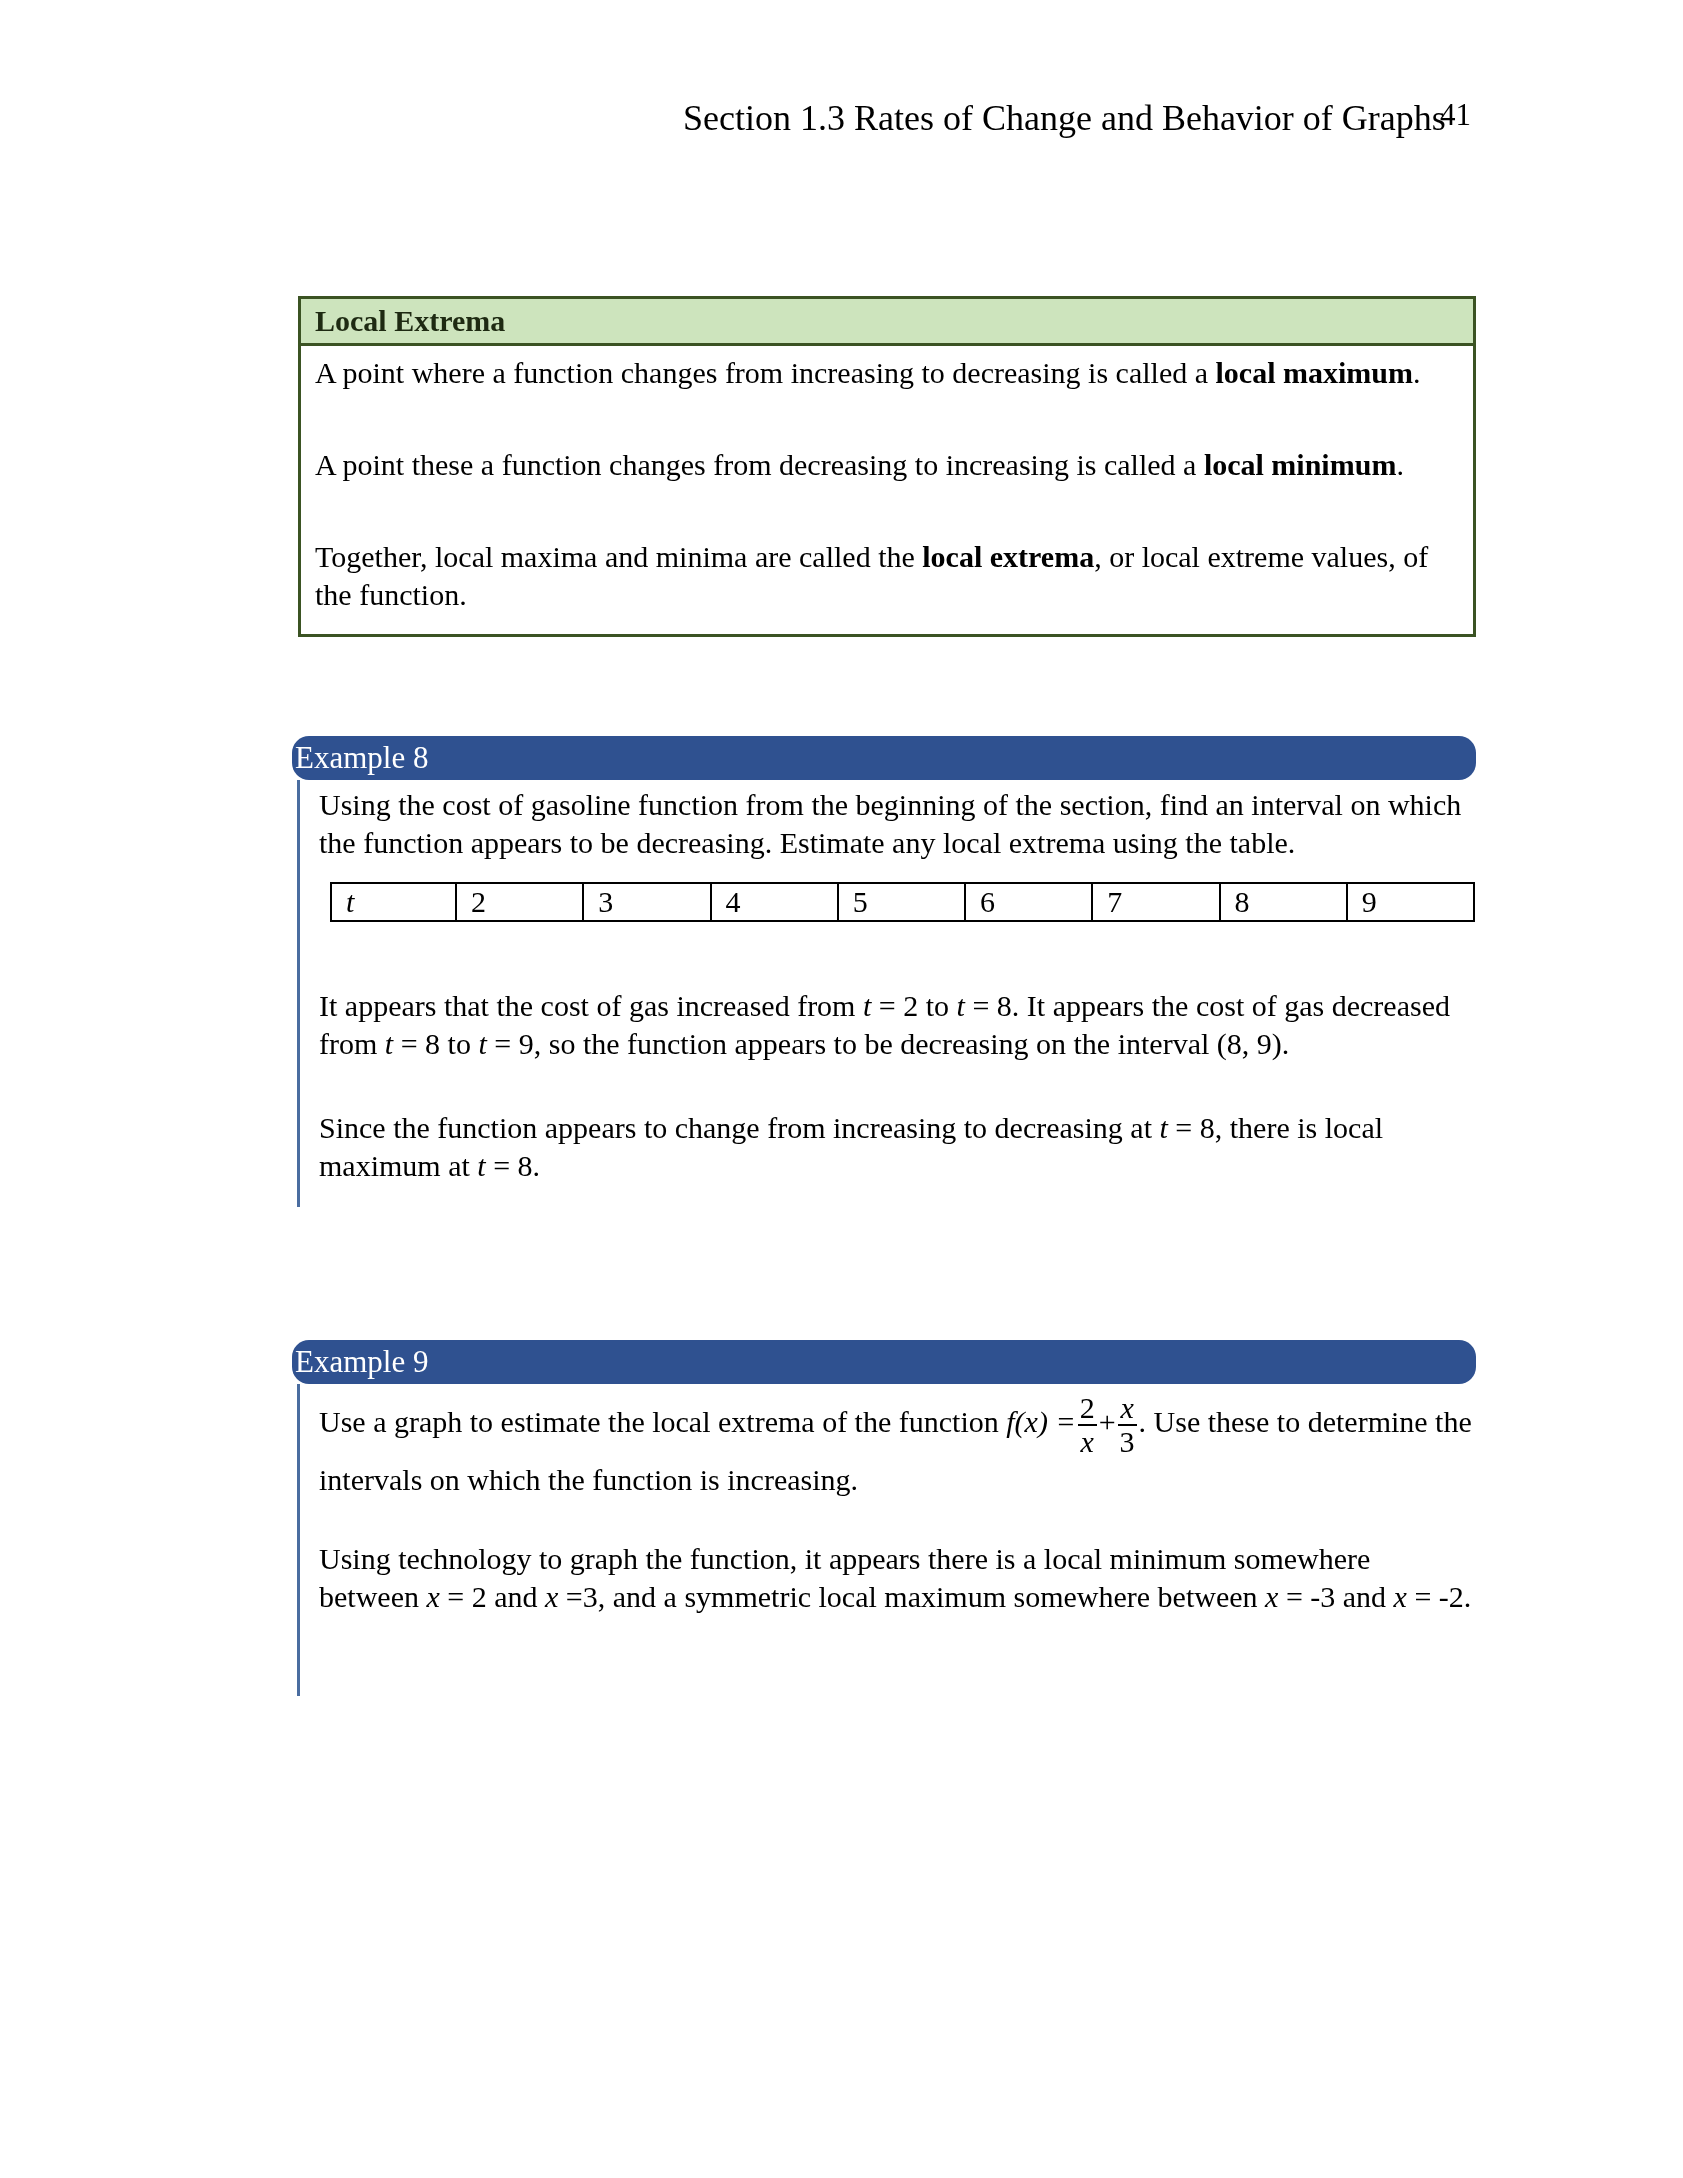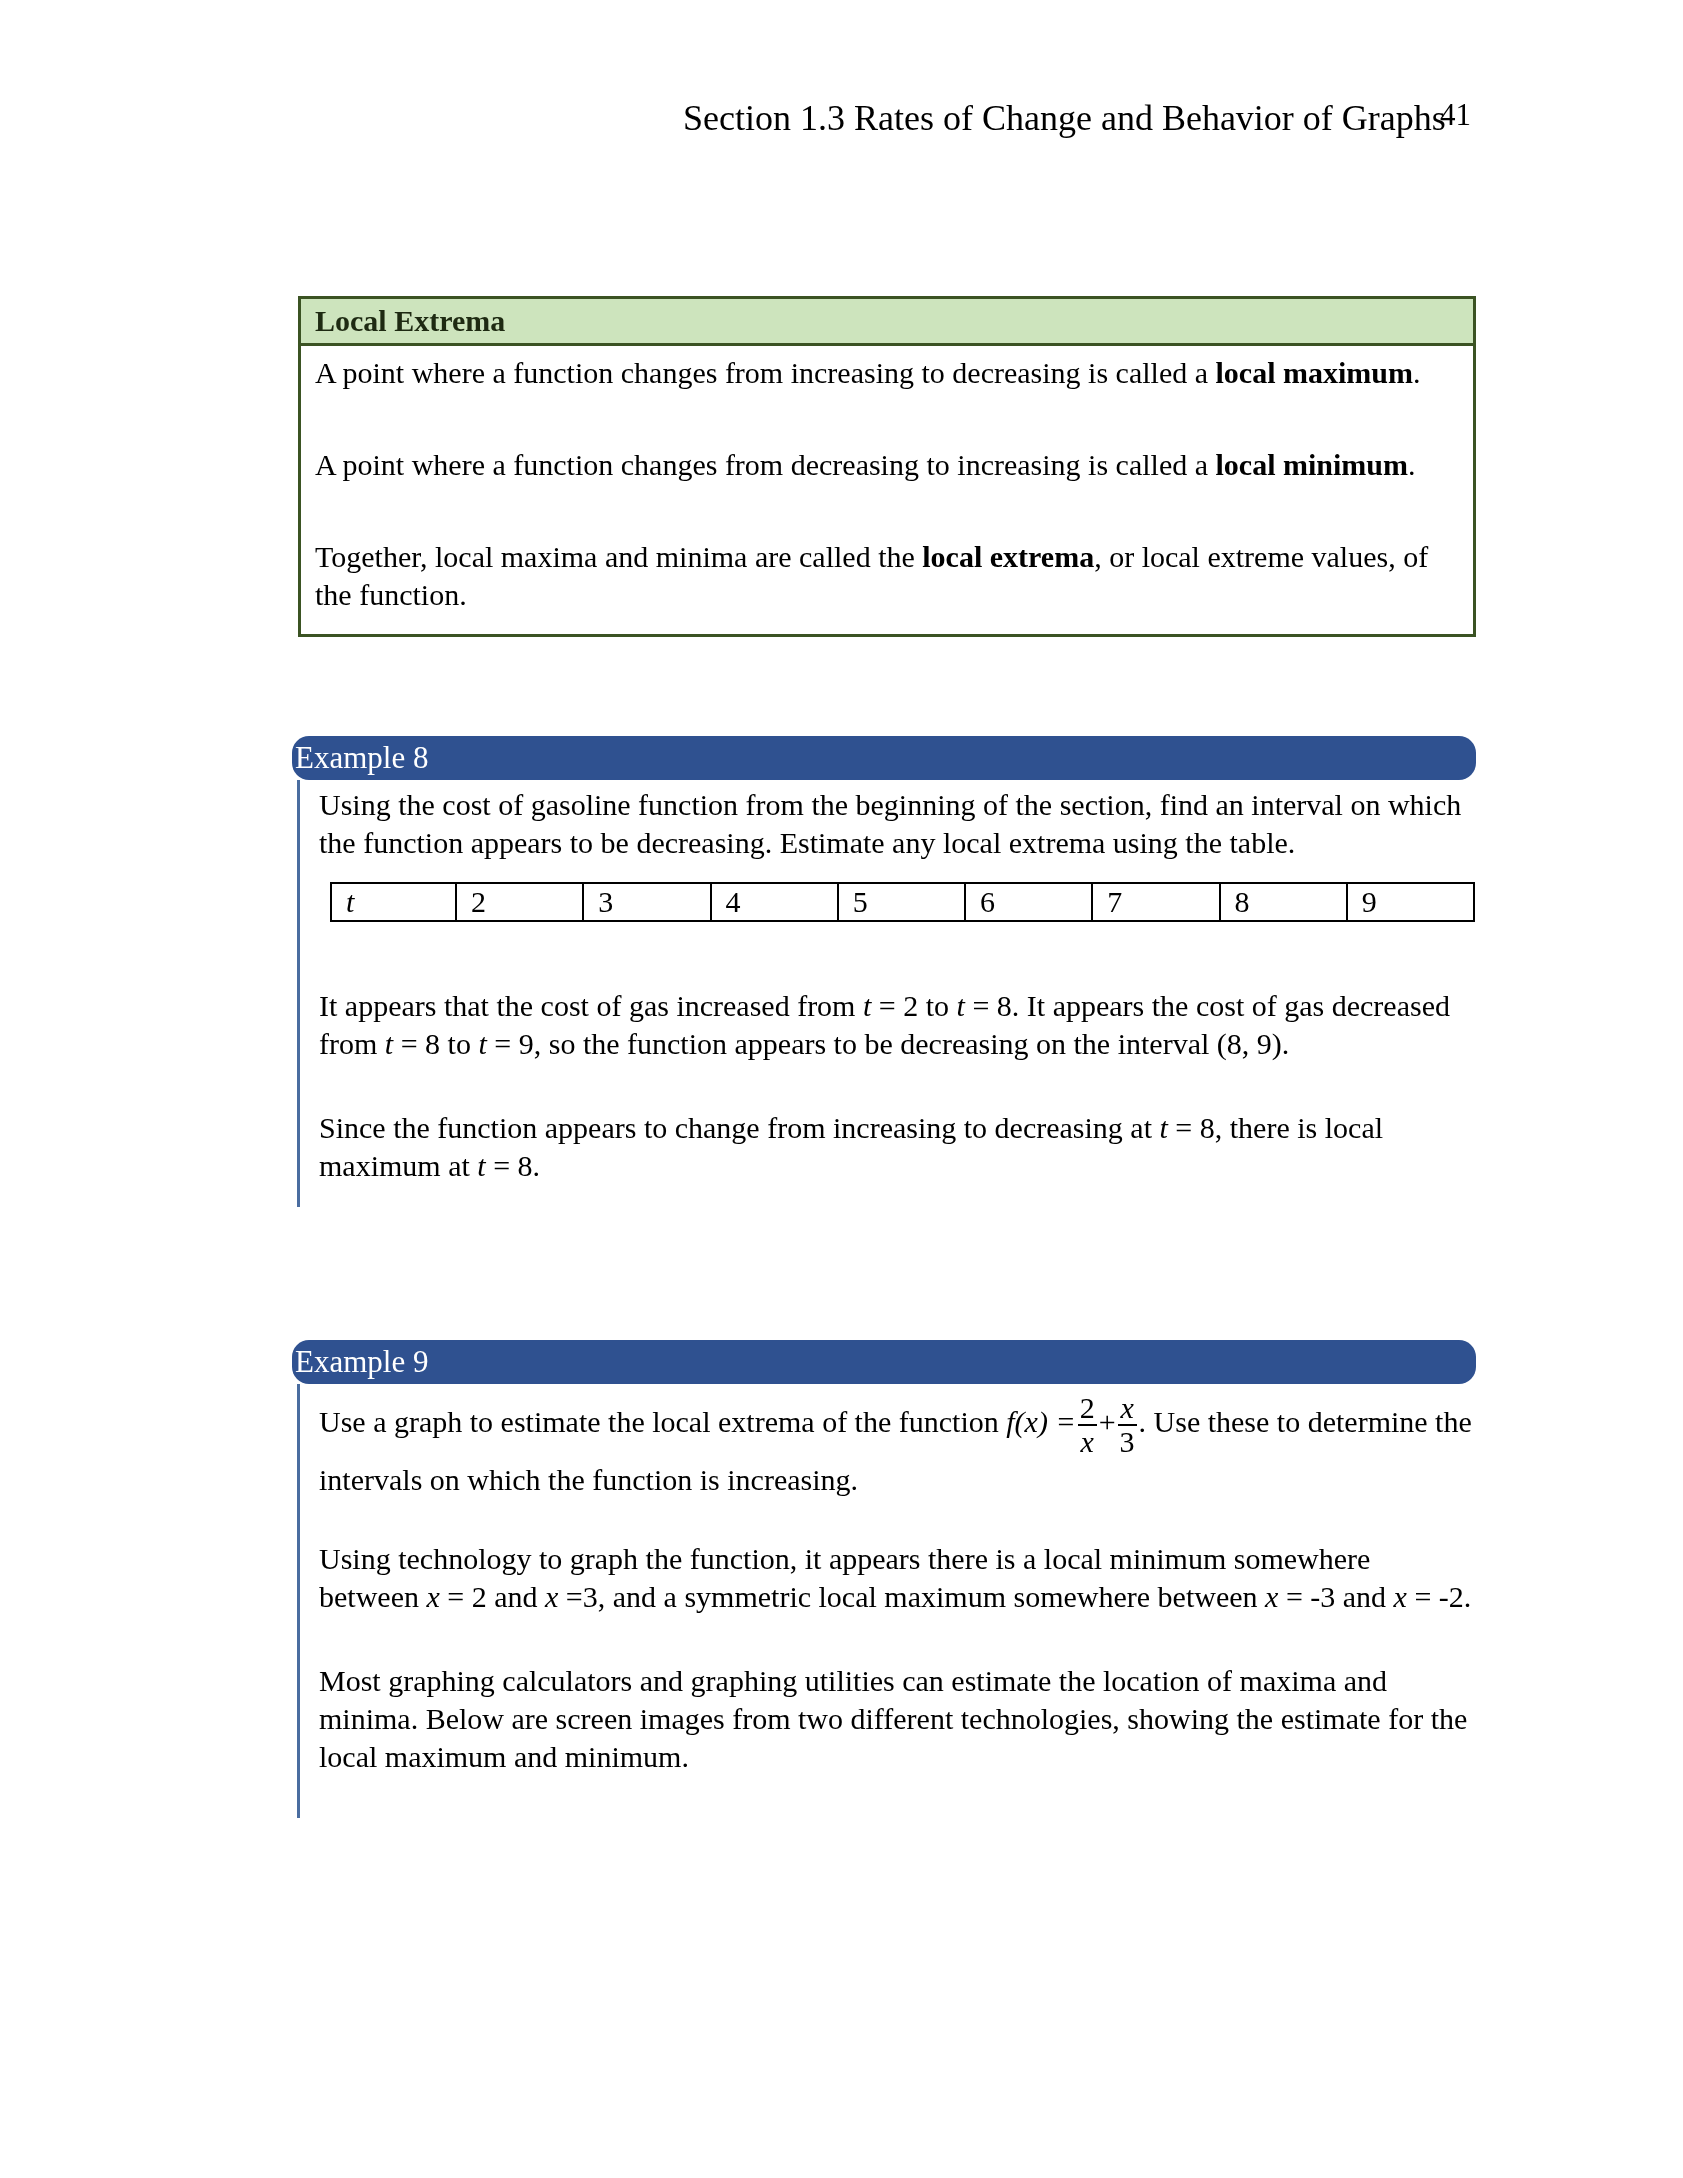--- a/index.html
+++ b/index.html
@@ -33,21 +33,21 @@
 </head>
 <body>
 
 <div class="running-header">Section 1.3 Rates of Change and Behavior of Graphs</div>
 <div class="page-num">41</div>
 
 <div class="defbox">
   <div class="defbox-title">Local Extrema</div>
   <div class="defbox-body">
     <p><span>A point where a function changes from increasing to decreasing is called a </span><b>local maximum</b><span>.</span></p>
-    <p><span>A point where a function changes from decreasing to increasing is called a </span><b>local minimum</b><span>.</span></p>
+    <p><span>A point these a function changes from decreasing to increasing is called a </span><b>local minimum</b><span>.</span></p>
     <p><span>Together, local maxima and minima are called the </span><b>local extrema</b><span>, or local extreme values, of the function.</span></p>
   </div>
 </div>
 
 <div class="example" style="top:736px;">
   <div class="example-header">Example 8</div>
   <div class="example-body">
     <p>Using the cost of gasoline function from the beginning of the section, find an interval on which the function appears to be decreasing.  Estimate any local extrema using the table.</p>
     <table class="data">
       <tbody>
@@ -74,16 +74,15 @@
 <div class="example" style="top:1340px;">
   <div class="example-header">Example 9</div>
   <div class="example-body" style="padding-bottom:38px;">
     <p style="line-height:44px; margin-top:6px;">
       <span>Use a graph to estimate the local extrema of the function </span>
       <span style="font-style:italic;">f(x) =</span><span class="frac"><span class="num">2</span><span class="den" style="font-style:italic;">x</span></span><span>+</span><span class="frac"><span class="num" style="font-style:italic;">x</span><span class="den">3</span></span><span>.  Use these to determine the intervals on which the function is increasing.</span>
     </p>
     <div class="gap" style="height:30px;"></div>
     <p><span>Using technology to graph the function, it appears there is a local minimum somewhere between </span><i>x</i><span> = 2 and </span><i>x</i><span> =3, and a symmetric local maximum somewhere between </span><i>x</i><span> = -3 and </span><i>x</i><span> = -2.</span></p>
     <div class="gap"></div>
-    <p>Most graphing calculators and graphing utilities can estimate the location of maxima and minima.  Below are screen images from two different technologies, showing the estimate for the local maximum and minimum.</p>
   </div>
 </div>
 
 
 </body></html>

